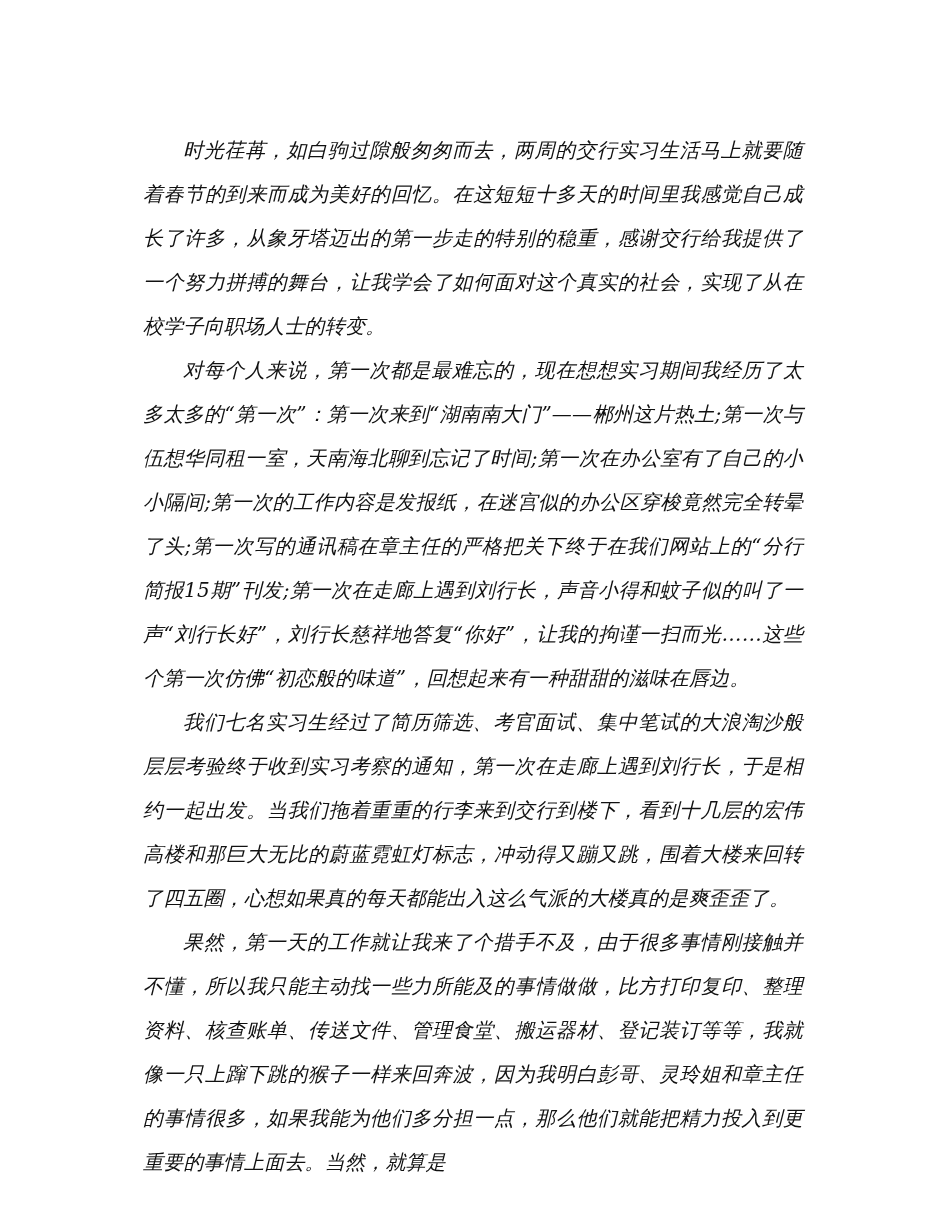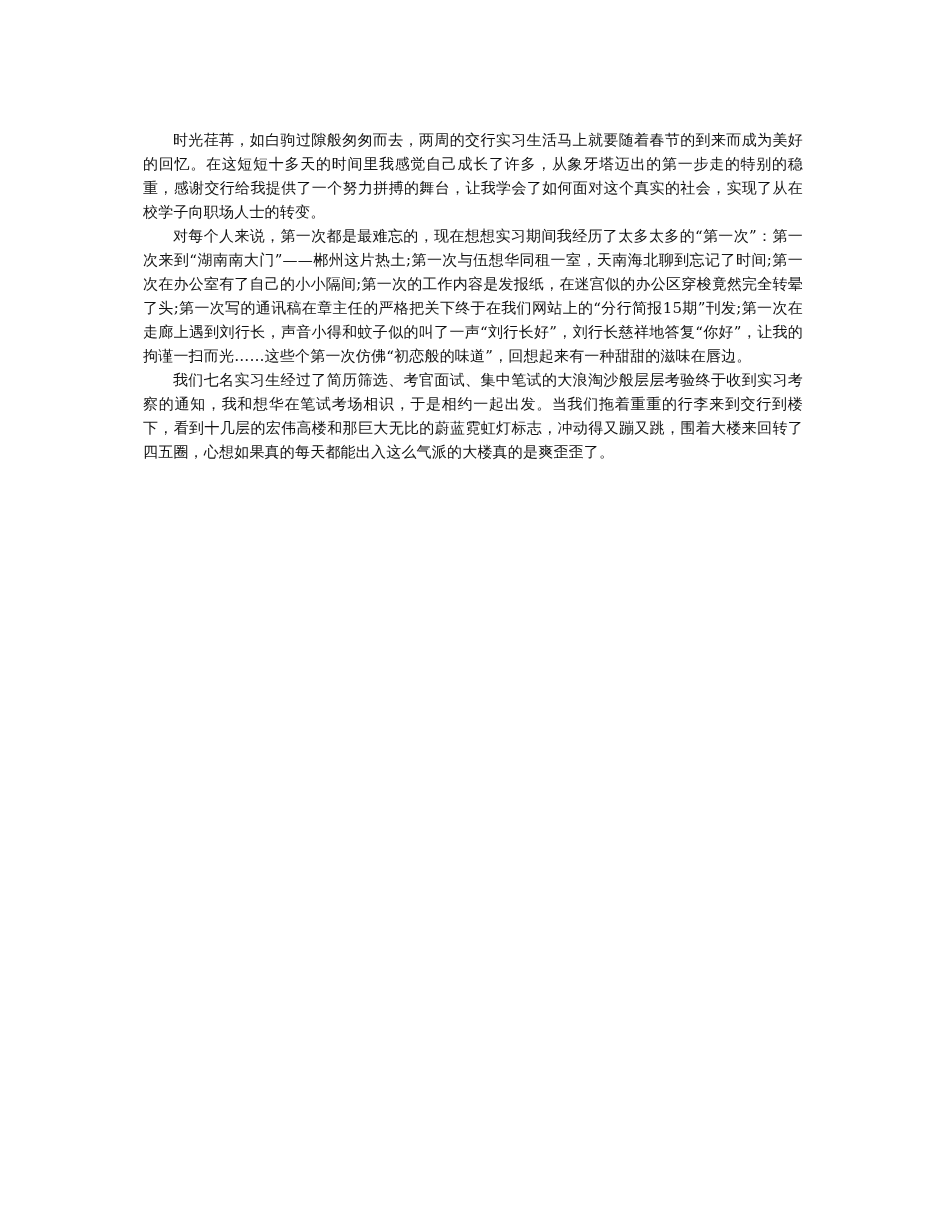--- a/index.html
+++ b/index.html
@@ -12,33 +12,35 @@
       height: 1230px;
       position: relative;
       overflow: hidden;
     }
     .page {
       position: absolute;
       left: 143px;
       top: 128px;
       width: 660px;
       font-family: "DejaVu Serif", "Liberation Serif", serif;
-      font-size: 15px;
-      line-height: 24px;
+      font-size: 20px;
+      line-height: 44px;
       color: #111111;
       text-align: justify;
       text-justify: inter-character;
+      font-style: italic;
     }
     .para {
       margin: 0;
       text-indent: 2em;
       letter-spacing: 0.2px;
       word-break: break-all;
     }
   </style>
 </head>
 <body>
 
 <div class="page">
   <p class="para">时光荏苒，如白驹过隙般匆匆而去，两周的交行实习生活马上就要随着春节的到来而成为美好的回忆。在这短短十多天的时间里我感觉自己成长了许多，从象牙塔迈出的第一步走的特别的稳重，感谢交行给我提供了一个努力拼搏的舞台，让我学会了如何面对这个真实的社会，实现了从在校学子向职场人士的转变。</p>
   <p class="para">对每个人来说，第一次都是最难忘的，现在想想实习期间我经历了太多太多的“第一次”：第一次来到“湖南南大门”——郴州这片热土;第一次与伍想华同租一室，天南海北聊到忘记了时间;第一次在办公室有了自己的小小隔间;第一次的工作内容是发报纸，在迷宫似的办公区穿梭竟然完全转晕了头;第一次写的通讯稿在章主任的严格把关下终于在我们网站上的“分行简报15期”刊发;第一次在走廊上遇到刘行长，声音小得和蚊子似的叫了一声“刘行长好”，刘行长慈祥地答复“你好”，让我的拘谨一扫而光……这些个第一次仿佛“初恋般的味道”，回想起来有一种甜甜的滋味在唇边。</p>
-  <p class="para">我们七名实习生经过了简历筛选、考官面试、集中笔试的大浪淘沙般层层考验终于收到实习考察的通知，我和想华在笔试考场相识，于是相约一起出发。当我们拖着重重的行李来到交行到楼下，看到十几层的宏伟高楼和那巨大无比的蔚蓝霓虹灯标志，冲动得又蹦又跳，围着大楼来回转了四五圈，心想如果真的每天都能出入这么气派的大楼真的是爽歪歪了。</p>
+  <p class="para">我们七名实习生经过了简历筛选、考官面试、集中笔试的大浪淘沙般层层考验终于收到实习考察的通知，第一次在走廊上遇到刘行长，于是相约一起出发。当我们拖着重重的行李来到交行到楼下，看到十几层的宏伟高楼和那巨大无比的蔚蓝霓虹灯标志，冲动得又蹦又跳，围着大楼来回转了四五圈，心想如果真的每天都能出入这么气派的大楼真的是爽歪歪了。</p>
+  <p class="para">果然，第一天的工作就让我来了个措手不及，由于很多事情刚接触并不懂，所以我只能主动找一些力所能及的事情做做，比方打印复印、整理资料、核查账单、传送文件、管理食堂、搬运器材、登记装订等等，我就像一只上蹿下跳的猴子一样来回奔波，因为我明白彭哥、灵玲姐和章主任的事情很多，如果我能为他们多分担一点，那么他们就能把精力投入到更重要的事情上面去。当然，就算是</p>
 </div>
 
 </body></html>

